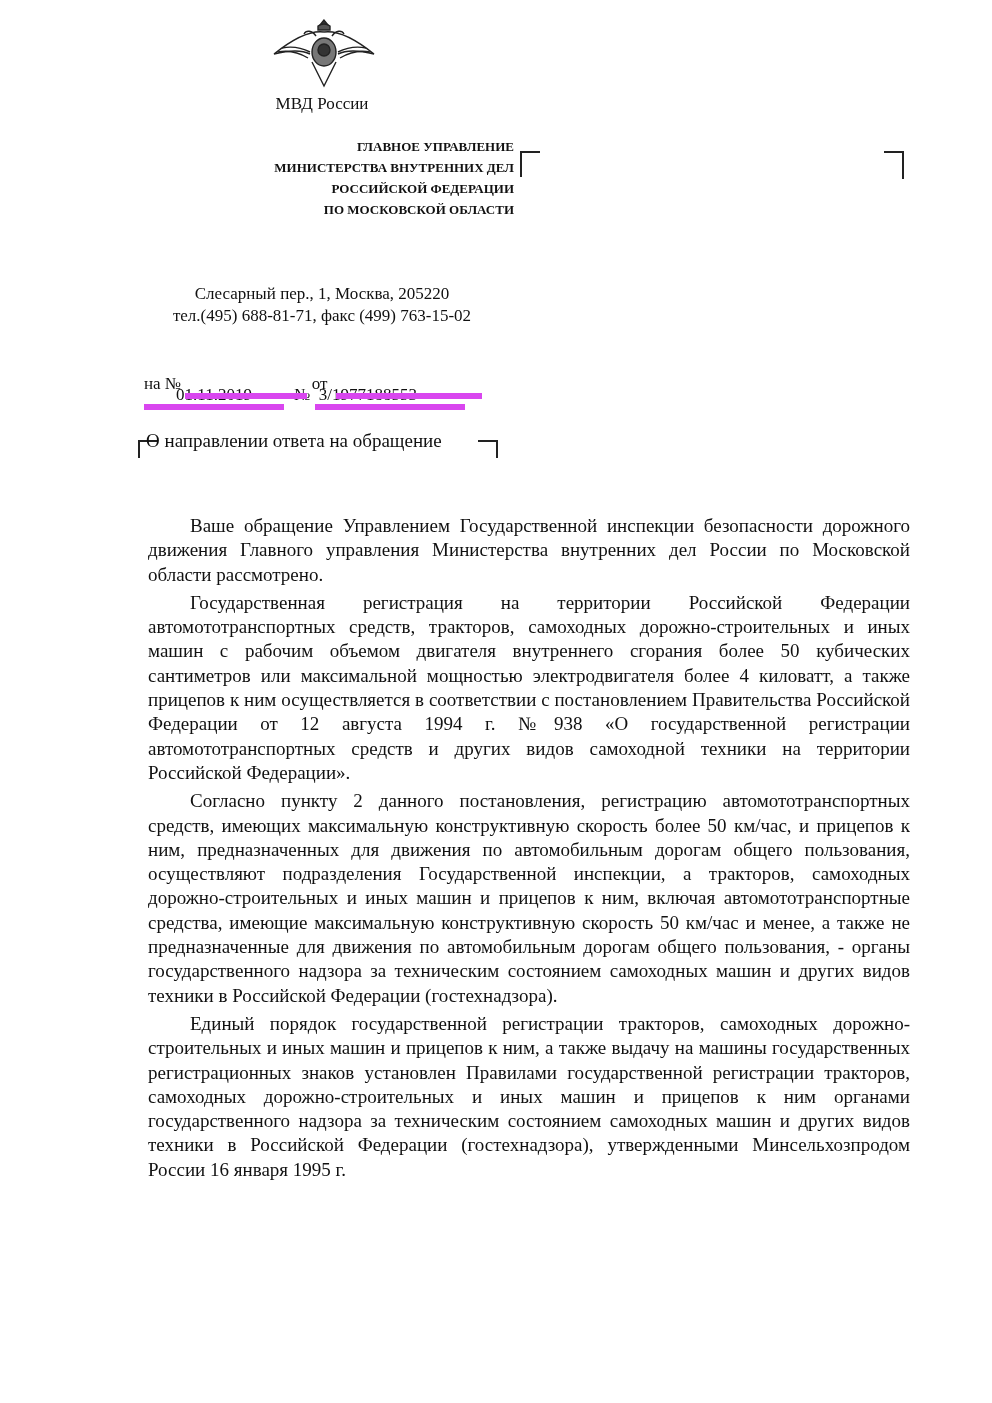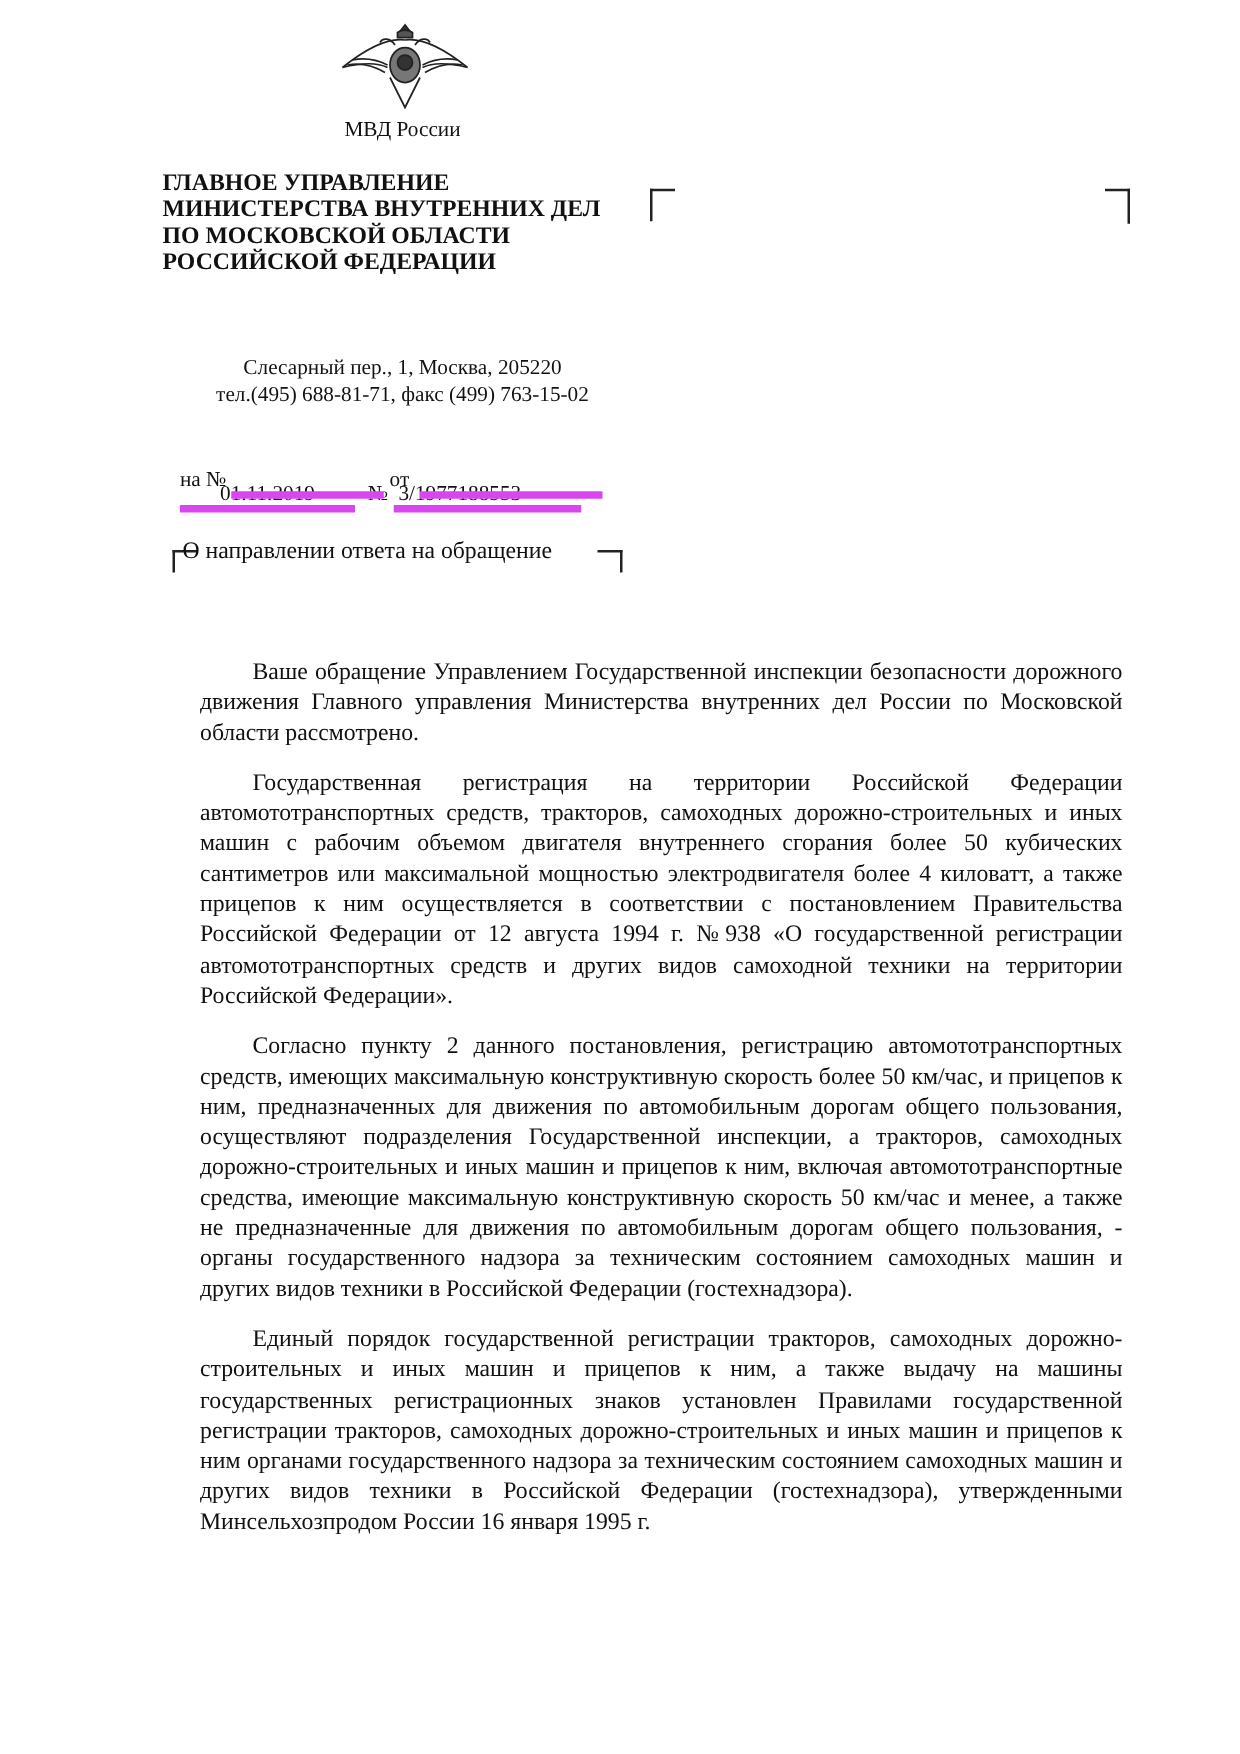--- a/index.html
+++ b/index.html
@@ -1,31 +1,31 @@
 <!DOCTYPE html>
 <html><head>
 <meta charset="utf-8">
 <style>
   html, body { margin:0; padding:0; background:#ffffff; }
   body { width:992px; height:1403px; position:relative; overflow:hidden;
          font-family:"Liberation Serif", serif; color:#111; }
   .emblem { position:absolute; left:272px; top:14px; width:104px; height:76px; }
   .mvd { position:absolute; left:150px; width:344px; top:94px; text-align:center;
          font-weight:normal; font-size:17px; }
-  .org { position:absolute; left:130px; width:384px; top:136px; text-align:left;
-         font-weight:bold; font-size:19px; line-height:21px; }
+  .org { position:absolute; left:130px; width:384px; top:136px; text-align:right;
+         font-weight:bold; font-size:13px; line-height:21px; }
   .addr { position:absolute; left:130px; width:384px; top:283px; text-align:center;
           font-size:17px; line-height:22px; }
   .numrow { position:absolute; left:144px; font-size:17px; }
   .u { display:inline-block; border-bottom:6px solid #d946ef; text-align:center; line-height:18px; }
   .corner { position:absolute; width:18px; height:16px; border-color:#222; border-style:solid; border-width:0; }
   .subject { position:absolute; left:146px; top:430px; font-size:19px; }
   .body { position:absolute; left:144px; width:770px; top:510px; font-size:19px;
           line-height:24.3px; text-align:justify; }
-  .body p { margin:16px; text-indent:42px; }
+  .body p { margin:4px; text-indent:42px; }
 </style>
 </head>
 <body>
 
 <svg class="emblem" viewBox="0 0 104 76">
   <g fill="none" stroke="#222" stroke-width="1.4">
     <path d="M52 6 l-4 5 h8 z" fill="#333"></path>
     <path d="M46 12 q6 -4 12 0 v4 h-12 z" fill="#555"></path>
     <path d="M52 18 c-14 -2 -30 6 -50 22 c16 -4 28 -4 36 0"></path>
     <path d="M52 18 c14 -2 30 6 50 22 c-16 -4 -28 -4 -36 0"></path>
@@ -35,22 +35,22 @@
     <path d="M40 48 l12 24 l12 -24"></path>
     <path d="M44 22 c-4 -6 -10 -6 -12 -2 M60 22 c4 -6 10 -6 12 -2"></path>
   </g>
 </svg>
 
 <div class="mvd">МВД России</div>
 
 <div class="org">
   <div>ГЛАВНОЕ УПРАВЛЕНИЕ</div>
   <div>МИНИСТЕРСТВА ВНУТРЕННИХ ДЕЛ</div>
+  <div>РОССИЙСКОЙ ФЕДЕРАЦИИ</div>
   <div>ПО МОСКОВСКОЙ ОБЛАСТИ</div>
-  <div>РОССИЙСКОЙ ФЕДЕРАЦИИ</div>
 </div>
 
 <div class="corner" style="left:520px;top:151px;border-top-width:2px;border-left-width:2px;height:24px;"></div>
 <div class="corner" style="left:884px;top:151px;border-top-width:2px;border-right-width:2px;height:26px;"></div>
 
 <div class="addr">
   <div>Слесарный пер., 1, Москва, 205220</div>
   <div>тел.(495) 688-81-71, факс (499) 763-15-02</div>
 </div>
 

